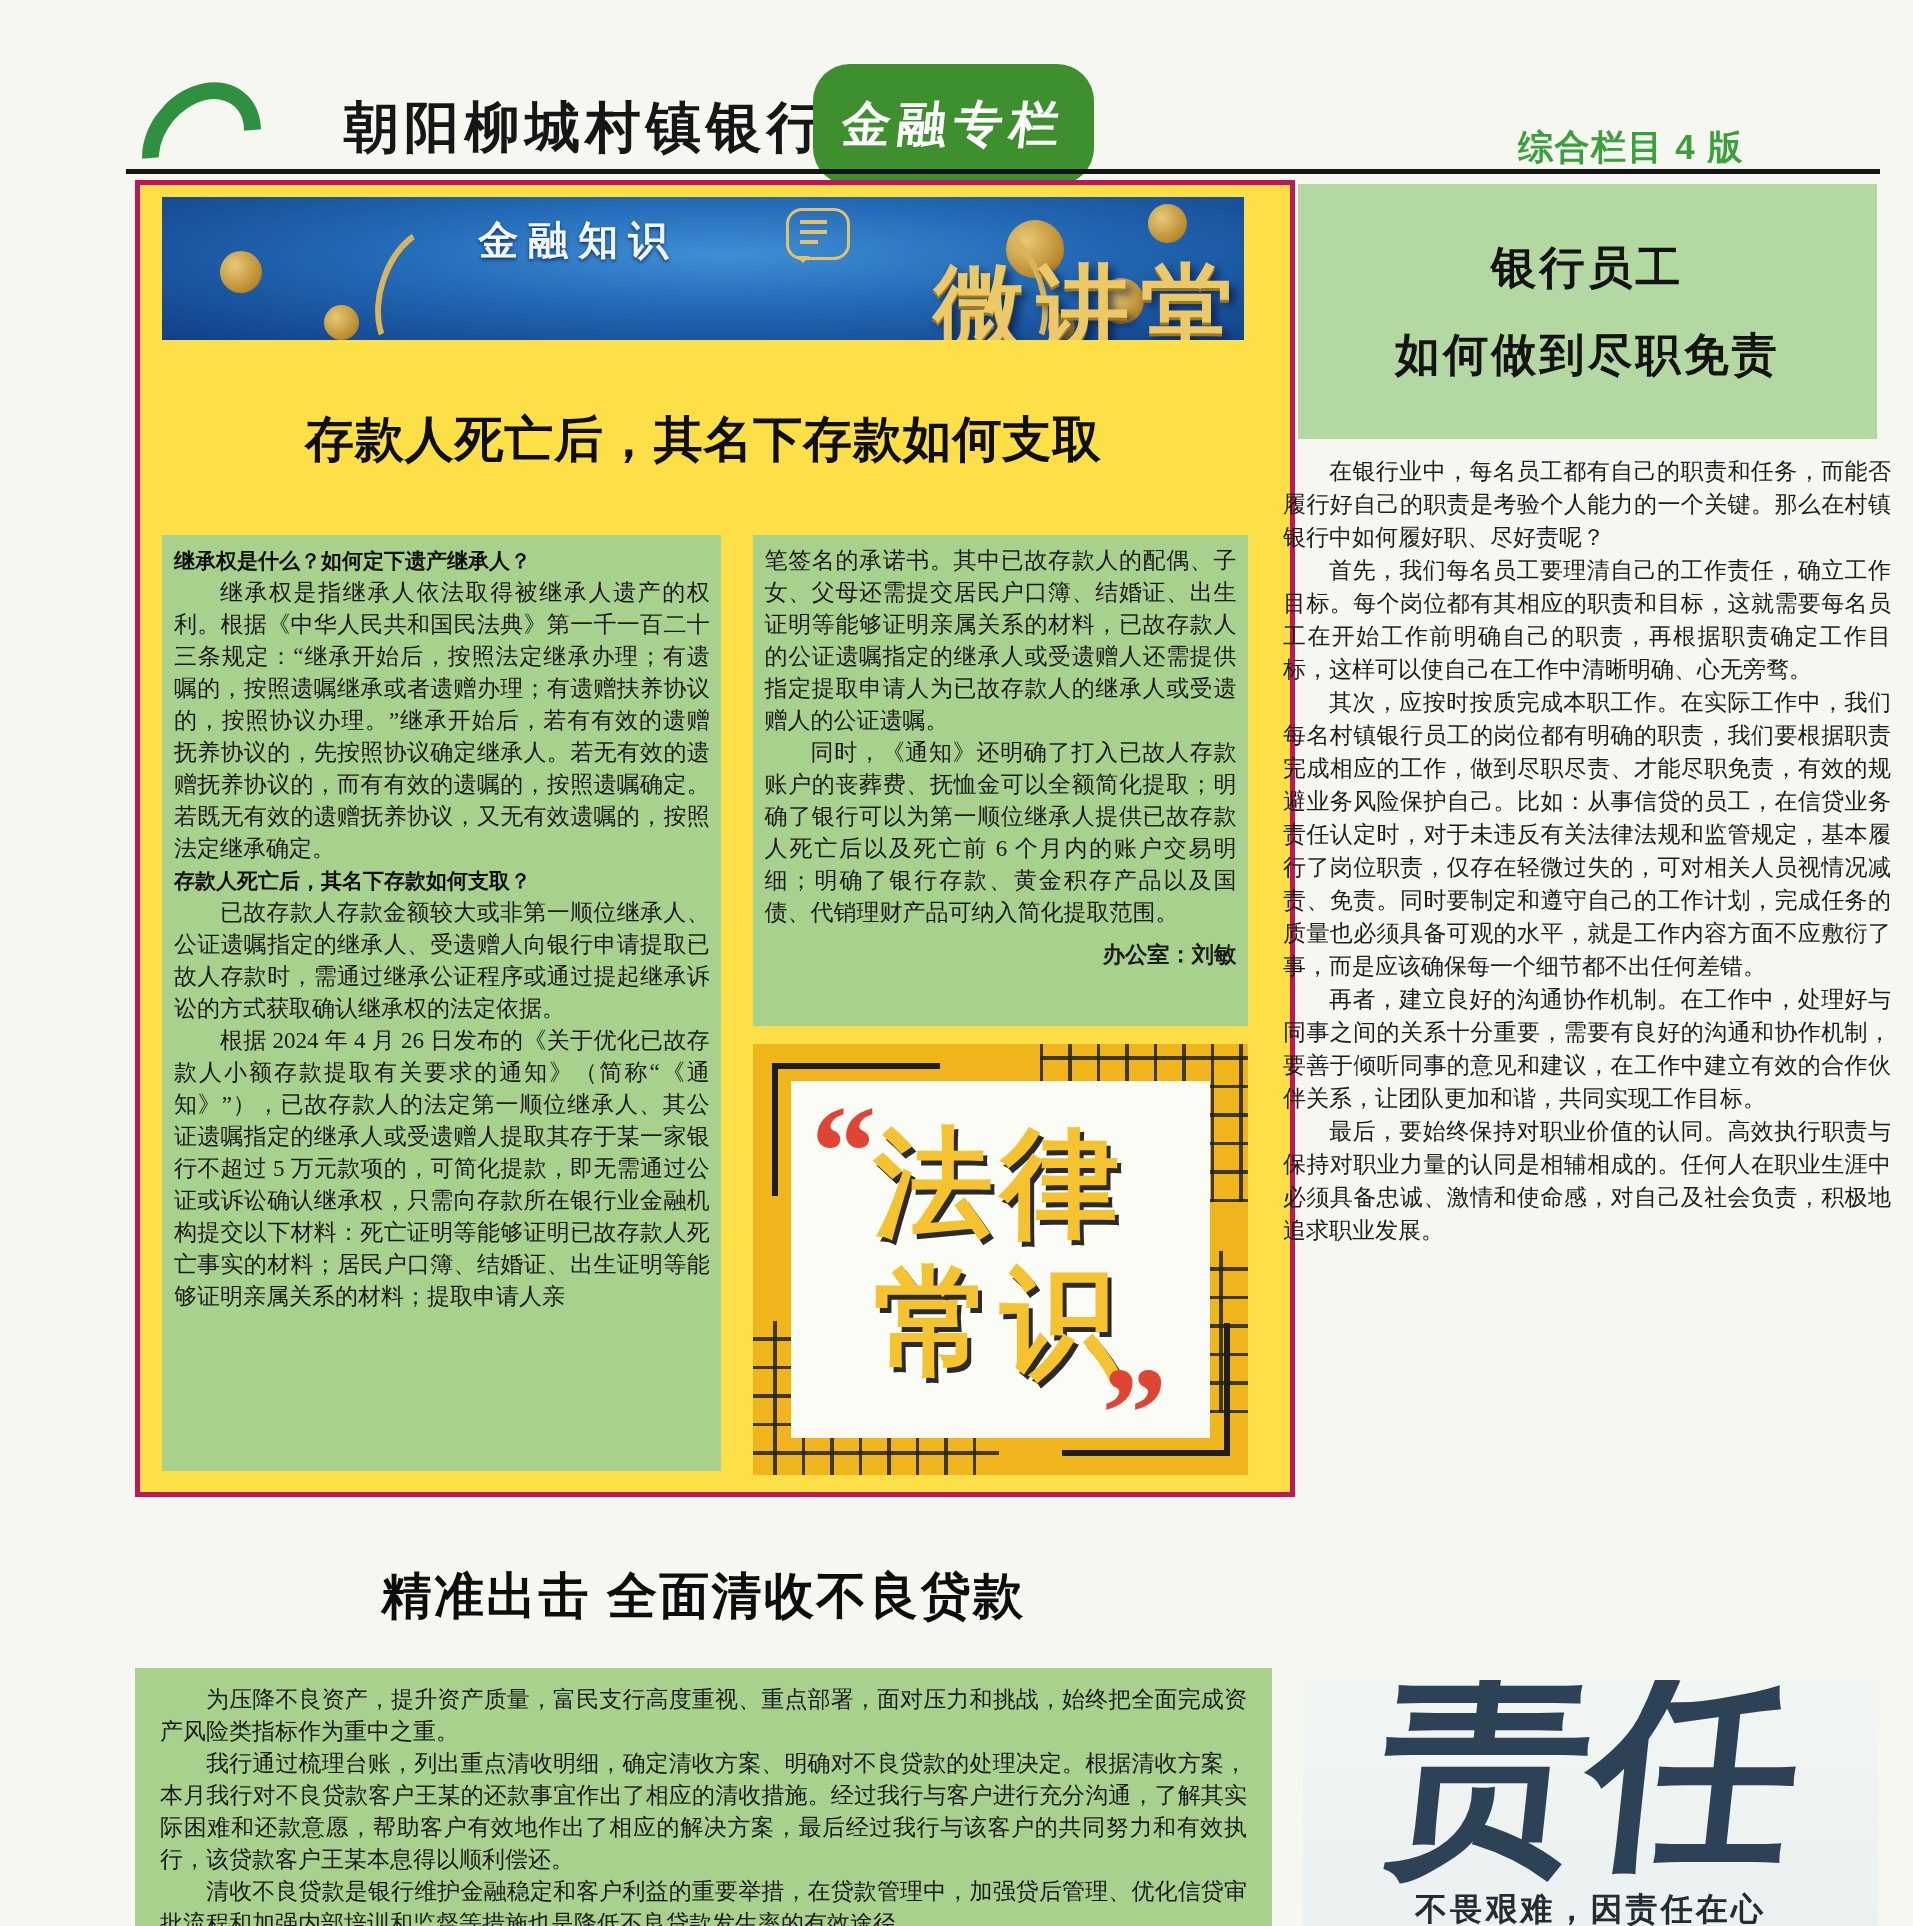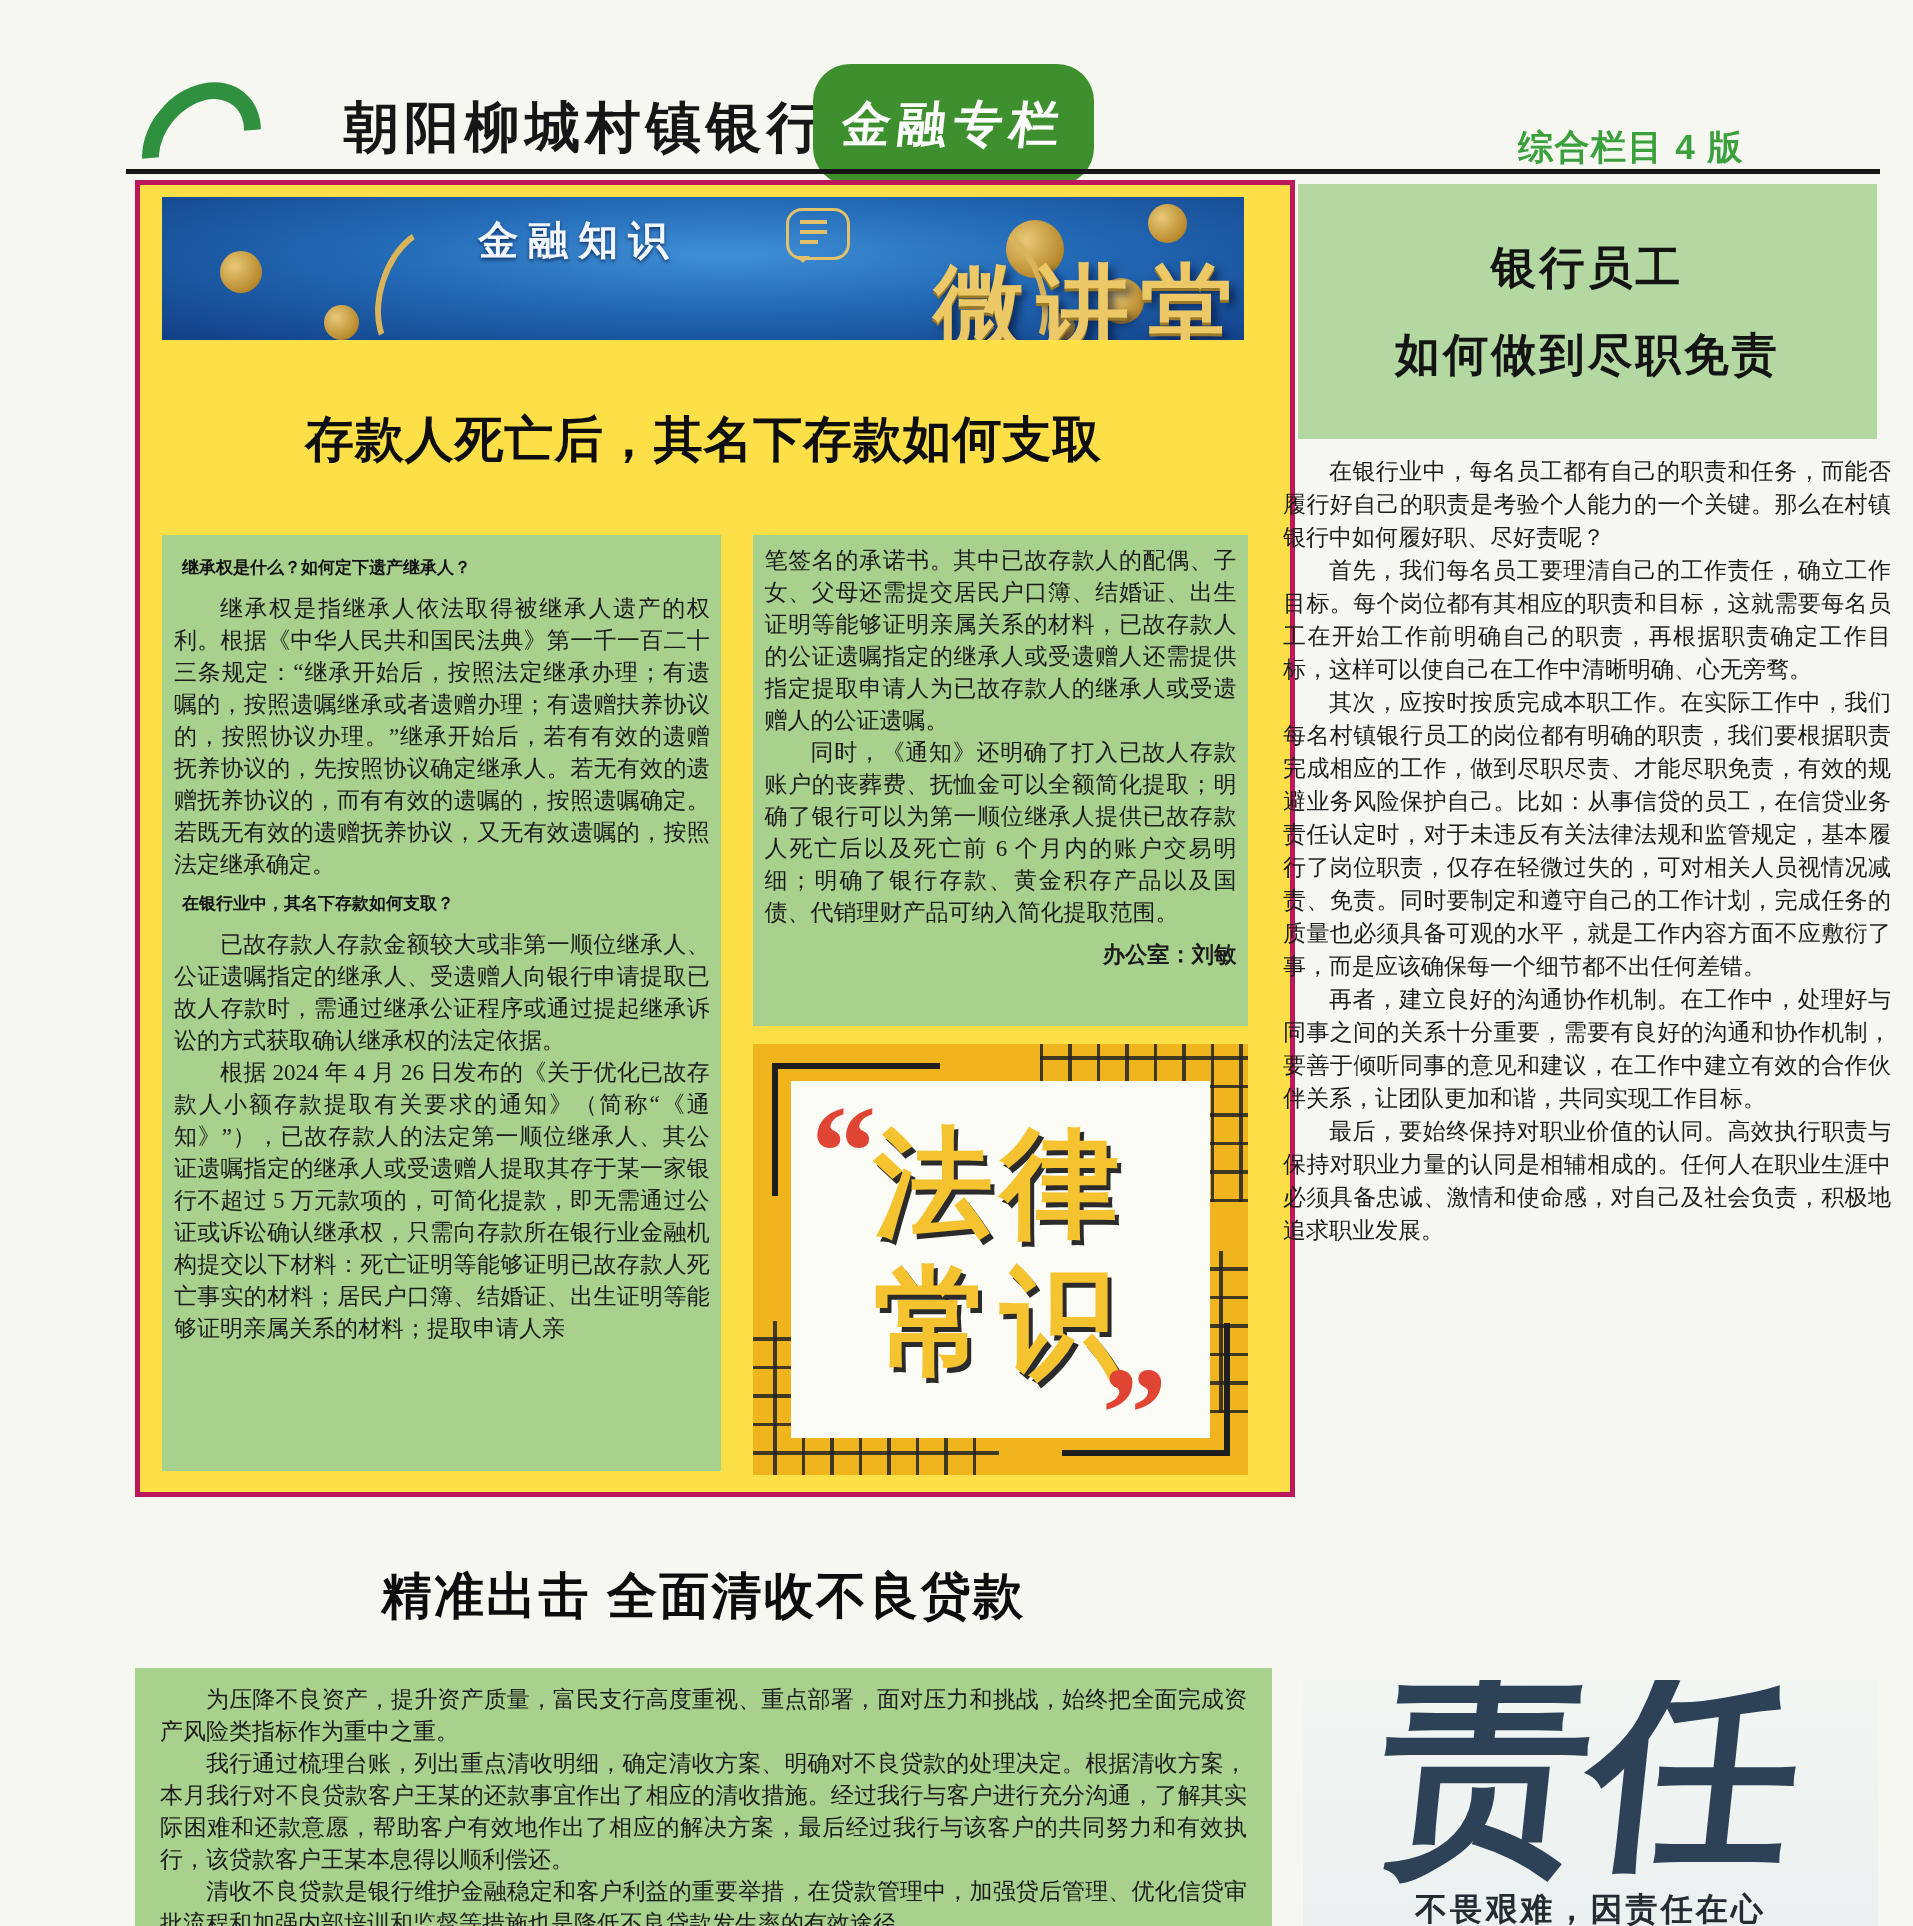--- a/index.html
+++ b/index.html
@@ -43,21 +43,21 @@
                 color:#ecc866;letter-spacing:11.6px;text-shadow:0 3.1px 0 #9a7a28, 5.4px 6.2px 8.5px rgba(0,15,50,.65);}
 
   .a1-title{left:0;width:1127px;top:222px;text-align:center;font-size:49px;font-weight:700;color:#0e0e0e;letter-spacing:0.8px;}
 
   .greencol{background:#a9d18e;box-sizing:border-box;padding:10px 11.6px;}
   .col-left{left:22.3px;top:350px;width:559px;height:936px;}
   .col-right{left:613px;top:350px;width:495px;height:491px;}
   .bodytext{font-size:23px;line-height:32px;text-align:justify;color:#1b1b1b;}
   .bodytext p{margin:0;text-indent:2em;}
   .bodytext p.noindent{text-indent:0;}
-  .bodytext h4{margin:8px;font-size:17px;line-height:32px;font-family:Liberation Mono, monospace;
+  .bodytext h4{margin:0;font-size:21px;line-height:32px;font-family:Liberation Sans, sans-serif;
                font-weight:700;color:#101010;}
   .sig{font-family:"Liberation Sans","DejaVu Sans",sans-serif;font-weight:700;font-size:22.3px;text-align:right;margin-top:10px;}
 
   
   .law{left:613px;top:859px;width:495px;height:431px;background:#f0b41c;overflow:hidden;}
   .lawgrid{position:absolute;background-image:
       repeating-linear-gradient(0deg, rgba(35,35,35,.85) 0 3.1px, transparent 3.1px 28.5px),
       repeating-linear-gradient(90deg, rgba(35,35,35,.85) 0 3.1px, transparent 3.1px 28.5px);}
   .law-white{position:absolute;left:38px;top:37px;right:38px;bottom:37px;background:#fcfcf7;}
   .law-br-tl{position:absolute;left:18.5px;top:19px;width:162px;height:127px;border-left:6.2px solid #1e1e1e;border-top:6.2px solid #1e1e1e;}
@@ -125,21 +125,21 @@
           <b></b>
         </div>
       <div class="banner-title sans" data-interactable="false">微讲堂</div>
     </div>
 
     <div class="abs a1-title sans" data-interactable="false">存款人死亡后，其名下存款如何支取</div>
 
     <div class="abs greencol col-left bodytext" data-interactable="false">
       <h4 data-interactable="false">继承权是什么？如何定下遗产继承人？</h4>
       <p data-interactable="false">继承权是指继承人依法取得被继承人遗产的权利。根据《中华人民共和国民法典》第一千一百二十三条规定：“继承开始后，按照法定继承办理；有遗嘱的，按照遗嘱继承或者遗赠办理；有遗赠扶养协议的，按照协议办理。”继承开始后，若有有效的遗赠抚养协议的，先按照协议确定继承人。若无有效的遗赠抚养协议的，而有有效的遗嘱的，按照遗嘱确定。若既无有效的遗赠抚养协议，又无有效遗嘱的，按照法定继承确定。</p>
-      <h4 data-interactable="false">在银行业中，其名下存款如何支取？</h4>
+      <h4 data-interactable="false">存款人死亡后，其名下存款如何支取？</h4>
       <p data-interactable="false">已故存款人存款金额较大或非第一顺位继承人、公证遗嘱指定的继承人、受遗赠人向银行申请提取已故人存款时，需通过继承公证程序或通过提起继承诉讼的方式获取确认继承权的法定依据。</p>
       <p data-interactable="false">根据 2024 年 4 月 26 日发布的《关于优化已故存款人小额存款提取有关要求的通知》（简称“《通知》”），已故存款人的法定第一顺位继承人、其公证遗嘱指定的继承人或受遗赠人提取其存于某一家银行不超过 5 万元款项的，可简化提款，即无需通过公证或诉讼确认继承权，只需向存款所在银行业金融机构提交以下材料：死亡证明等能够证明已故存款人死亡事实的材料；居民户口簿、结婚证、出生证明等能够证明亲属关系的材料；提取申请人亲</p>
     </div>
 
     <div class="abs greencol col-right bodytext" data-interactable="false">
       <p class="noindent" data-interactable="false">笔签名的承诺书。其中已故存款人的配偶、子女、父母还需提交居民户口簿、结婚证、出生证明等能够证明亲属关系的材料，已故存款人的公证遗嘱指定的继承人或受遗赠人还需提供指定提取申请人为已故存款人的继承人或受遗赠人的公证遗嘱。</p>
       <p data-interactable="false">同时，《通知》还明确了打入已故人存款账户的丧葬费、抚恤金可以全额简化提取；明确了银行可以为第一顺位继承人提供已故存款人死亡后以及死亡前 6 个月内的账户交易明细；明确了银行存款、黄金积存产品以及国债、代销理财产品可纳入简化提取范围。</p>
       <div class="sig" data-interactable="false">办公室：刘敏</div>
     </div>
 

